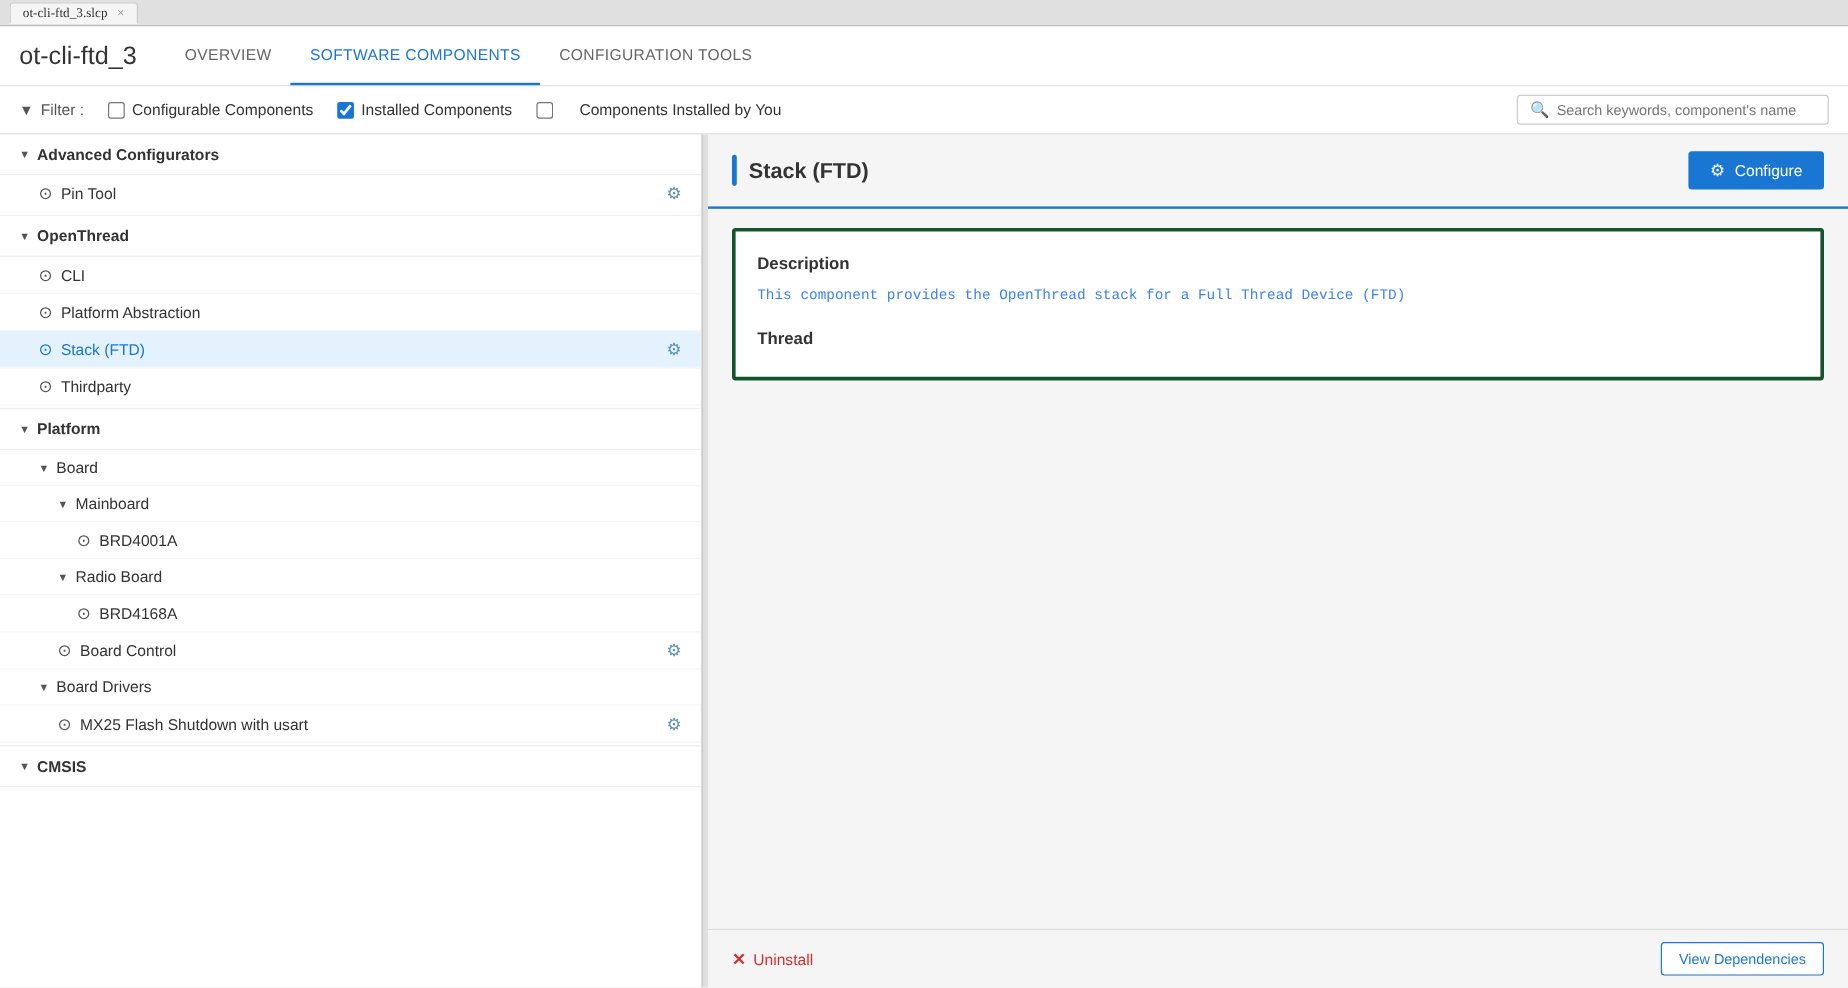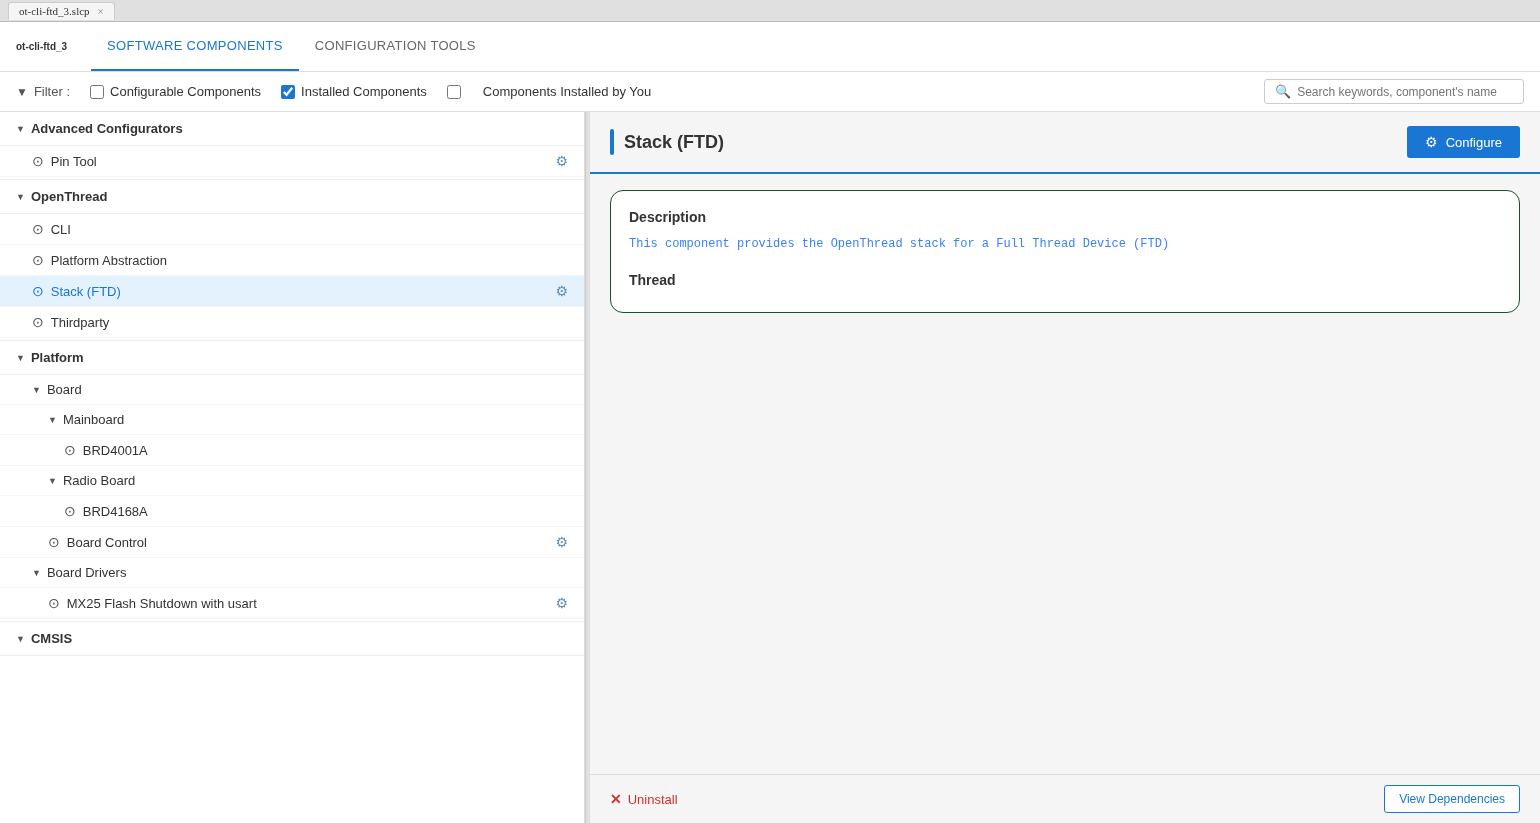--- a/index.html
+++ b/index.html
@@ -14,22 +14,25 @@
 <body>
 
 <div style="background:#e0e0e0; border-bottom:1px solid #bbb; padding:3px 8px; display:flex; align-items:center; gap:6px; font-size:11px; height:22px;font-family:Liberation Serif, serif;">
   <div style="background:#f5f5f5; border:1px solid #ccc; border-bottom:1px solid #f5f5f5; border-radius:3px 3px 0 0; padding:2px 10px; font-size:11px; display:flex; align-items:center; gap:8px;">
     <span>ot-cli-ftd_3.slcp</span>
     <span style="color:#888; font-size:11px; cursor:pointer;">×</span>
   </div>
 </div>
 
 <div style="background:#fff; border-bottom:1px solid #ddd; display:flex; align-items:center; padding:0 16px; height:50px; gap:24px;">
-  <div style="font-size:10px; font-weight:700; color:#333; white-space:nowrap;">ot-cli-ftd_3</div>
+  <div style="font-size:21px; font-weight:400; color:#333; white-space:nowrap;">ot-cli-ftd_3</div>
   <div style="display:flex; align-items:center; height:100%; gap:0;">
+    <div style="padding:0 16px; height:100%; display:flex; align-items:center; font-size:13px; color:#666; cursor:pointer; border-bottom:2px solid transparent; text-transform:uppercase; letter-spacing:0.3px;">
+      <span>OVERVIEW</span>
+    </div>
     <div style="padding:0 16px; height:100%; display:flex; align-items:center; font-size:13px; color:#1976d2; cursor:pointer; border-bottom:2px solid #1976d2; text-transform:uppercase; letter-spacing:0.3px; font-weight:500;">
       <span>SOFTWARE COMPONENTS</span>
     </div>
     <div style="padding:0 16px; height:100%; display:flex; align-items:center; font-size:13px; color:#666; cursor:pointer; border-bottom:2px solid transparent; text-transform:uppercase; letter-spacing:0.3px;">
       <span>CONFIGURATION TOOLS</span>
     </div>
   </div>
 </div>
 
 <div style="background:#fff; border-bottom:1px solid #ddd; display:flex; align-items:center; padding:6px 16px; gap:20px; height:40px;">
@@ -167,21 +170,21 @@
         <div style="width:4px; height:26px; background:#1976d2; border-radius:2px;"></div>
         <span style="font-size:18px; font-weight:600; color:#333;">Stack (FTD)</span>
       </div>
       <button style="background:#1976d2; color:#fff; border:none; padding:8px 18px; border-radius:3px; font-size:13px; cursor:pointer; display:flex; align-items:center; gap:8px; font-weight:500;">
         <span style="font-size:14px;">⚙</span>
         <span>Configure</span>
       </button>
     </div>
 
     <div style="flex:1; overflow-y:auto; padding:16px 20px;">
-      <div style="background:#fff; border:1px solid #14532d; border-radius:13px; padding:18px 18px 18px 18px;">
+      <div style="background:#fff; border:3px solid #14532d; border-radius:3px; padding:18px 18px 18px 18px;">
         <div style="font-size:14px; font-weight:600; color:#333; margin-bottom:10px;">Description</div>
         <div style="font-size:12px; color:#3b82f6; font-family:'Courier New', monospace; line-height:1.6;">This component provides the OpenThread stack for a Full Thread Device (FTD)</div>
         <div style="font-size:14px; font-weight:600; color:#333; margin-top:18px; margin-bottom:6px;">Thread</div>
       </div>
     </div>
 
     <div style="padding:10px 20px; background:#f5f5f5; border-top:1px solid #ddd; display:flex; align-items:center; justify-content:space-between;">
       <button style="display:flex; align-items:center; gap:6px; color:#d32f2f; font-size:13px; cursor:pointer; background:none; border:none; font-weight:500;">
         <span style="color:#d32f2f; font-size:14px; font-weight:700;">✕</span>
         <span>Uninstall</span>

